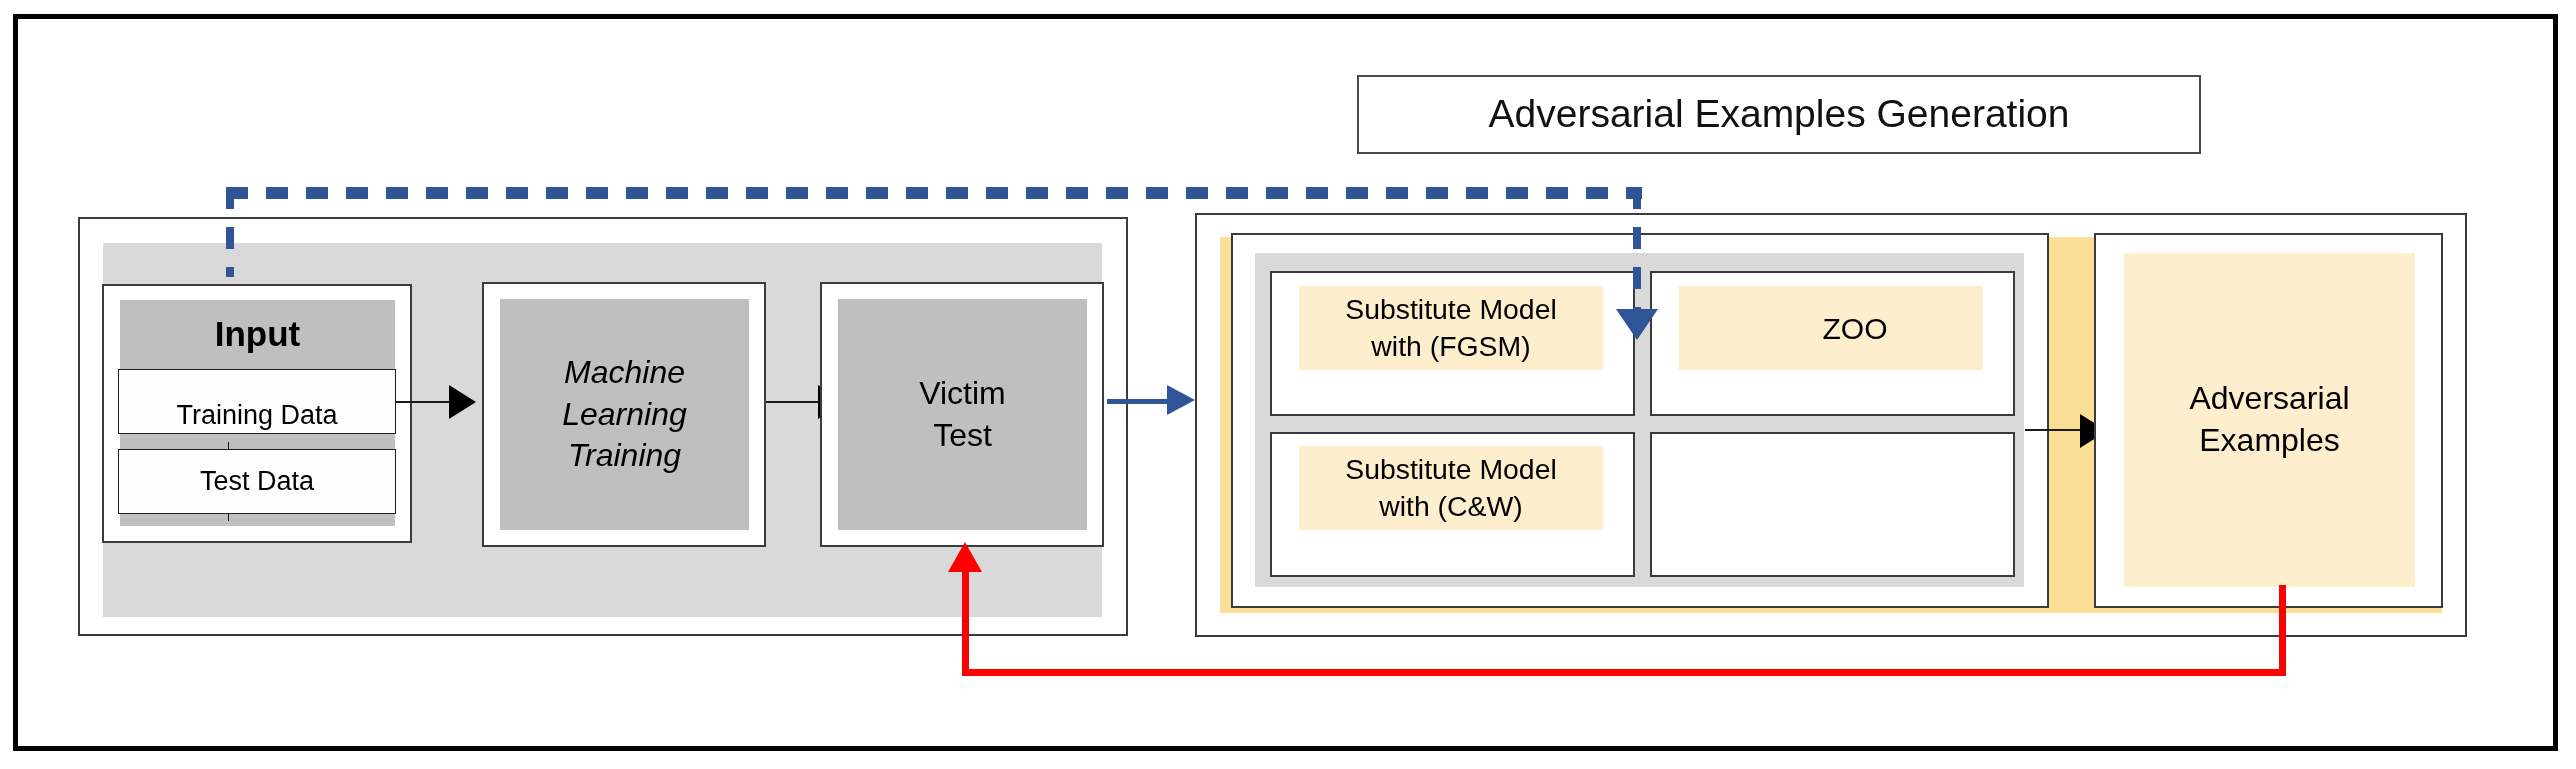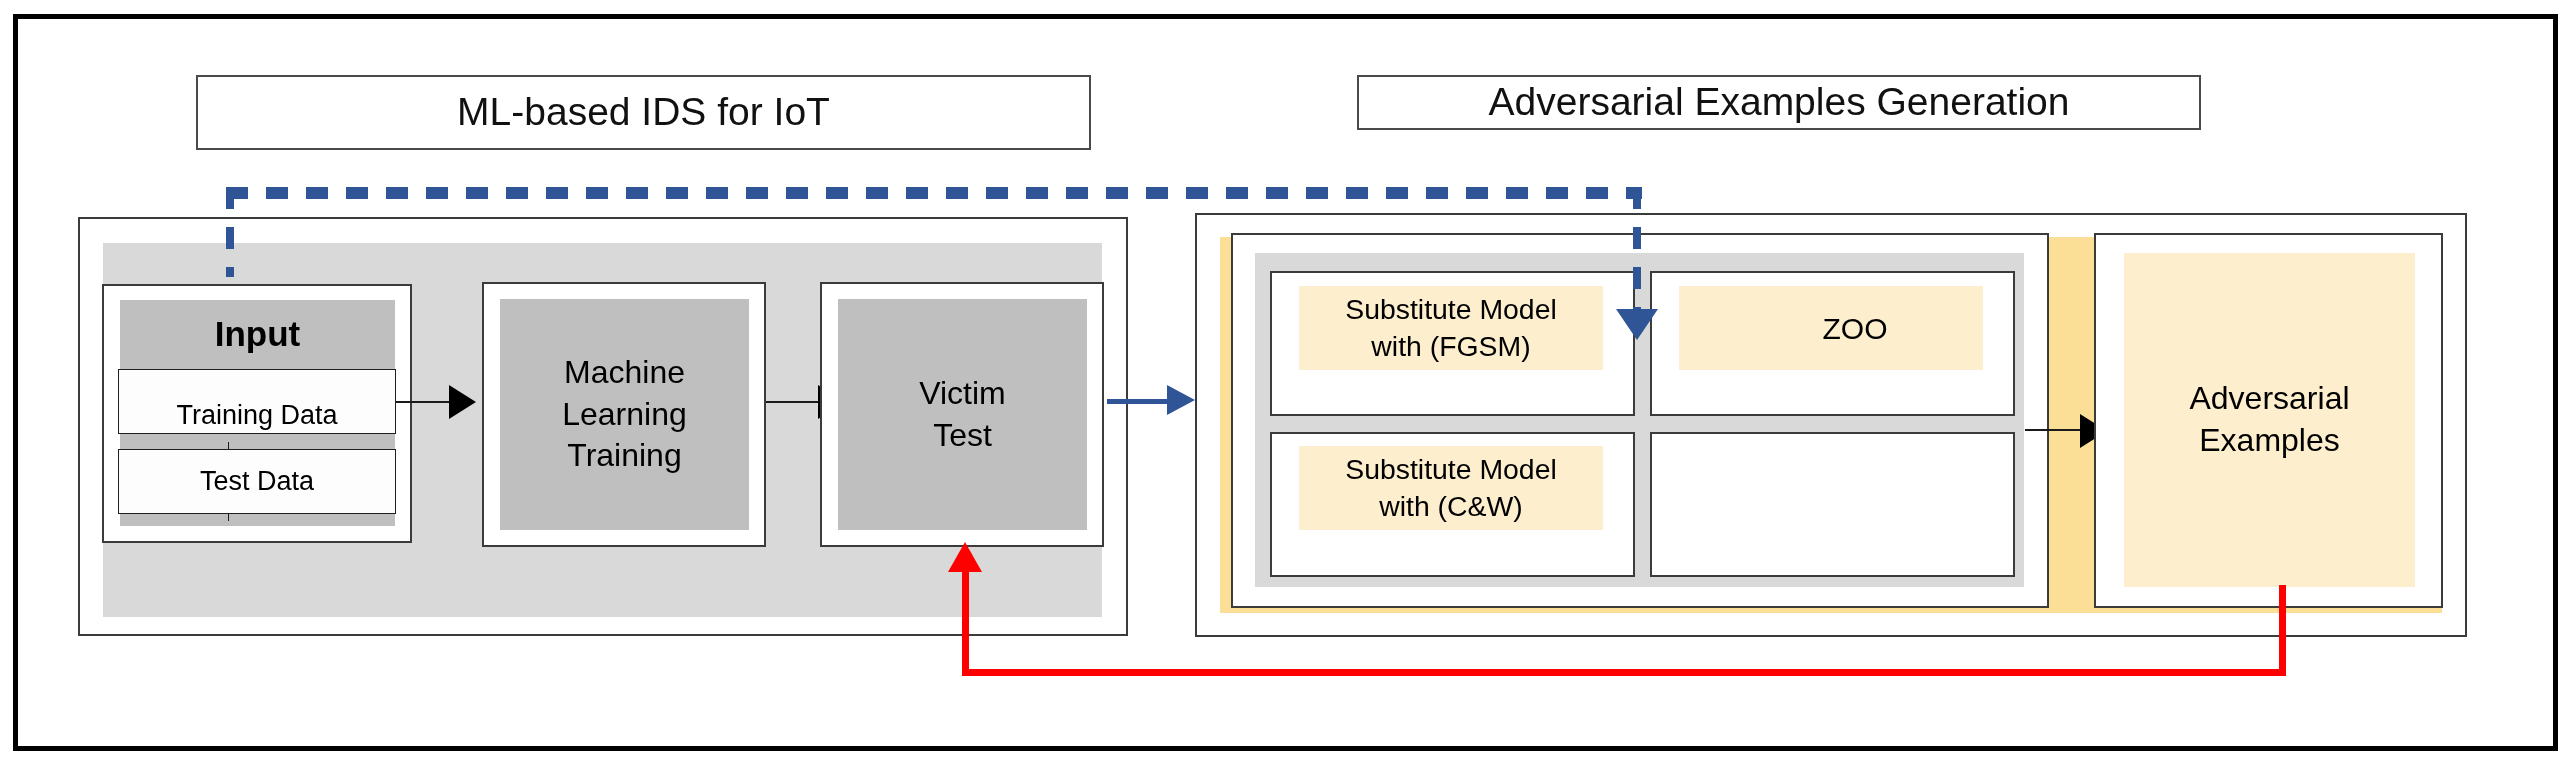--- a/index.html
+++ b/index.html
@@ -120,25 +120,22 @@
     border-bottom: 30px solid #ff0000;
   }
 </style>
 </head>
 <body>
 
 <div id="canvas">
 
   <div class="abs outer-frame"></div>
 
-  <div class="abs caption-box ctr" style="left:196px; top:75px; width:895px; height:75px;">
-    <span>ML-based IDS for IoT</span>
-  </div>
-
-  <div class="abs caption-box ctr" style="left:1357px; top:75px; width:844px; height:55px;">
+
+  <div class="abs caption-box ctr" style="left:1357px; top:75px; width:844px; height:79px;">
     <span>Adversarial Examples Generation</span>
   </div>
 
   <div class="abs group-panel" style="left:78px; top:217px; width:1050px; height:419px;"></div>
 
   <div class="abs grey-plate" style="left:103px; top:243px; width:999px; height:374px;"></div>
 
   <div class="abs card" style="left:102px; top:284px; width:310px; height:259px;"></div>
 
   <div class="abs grey-fill" style="left:120px; top:300px; width:275px; height:226px;"></div>
@@ -155,21 +152,21 @@
 
   <div class="abs thin-card ctr" style="left:118px; top:449px; width:278px; height:65px; font-size:27px;">
     <span>Test Data</span>
   </div>
 
   <div class="abs ln-h" style="left:396px; top:401px; width:56px;"></div>
   <div class="abs arrow-black-right" style="left:449px; top:385px;"></div>
 
   <div class="abs card" style="left:482px; top:282px; width:284px; height:265px;"></div>
   <div class="abs grey-fill" style="left:500px; top:299px; width:249px; height:231px;"></div>
-  <div class="abs ctr" style="left:500px; top:299px; width:249px; height:231px; font-size:32px; flex-direction:column;">
+  <div class="abs ctr" style="left:500px; top:299px; width:249px; height:231px; font-size:32px; flex-direction:column;font-style:italic;">
     <span>Machine</span>
     <span>Learning</span>
     <span>Training</span>
   </div>
 
   <div class="abs ln-h" style="left:766px; top:401px; width:55px;"></div>
   <div class="abs arrow-black-right" style="left:818px; top:385px;"></div>
 
   <div class="abs card" style="left:820px; top:282px; width:284px; height:265px;"></div>
   <div class="abs grey-fill" style="left:838px; top:299px; width:249px; height:231px;"></div>

